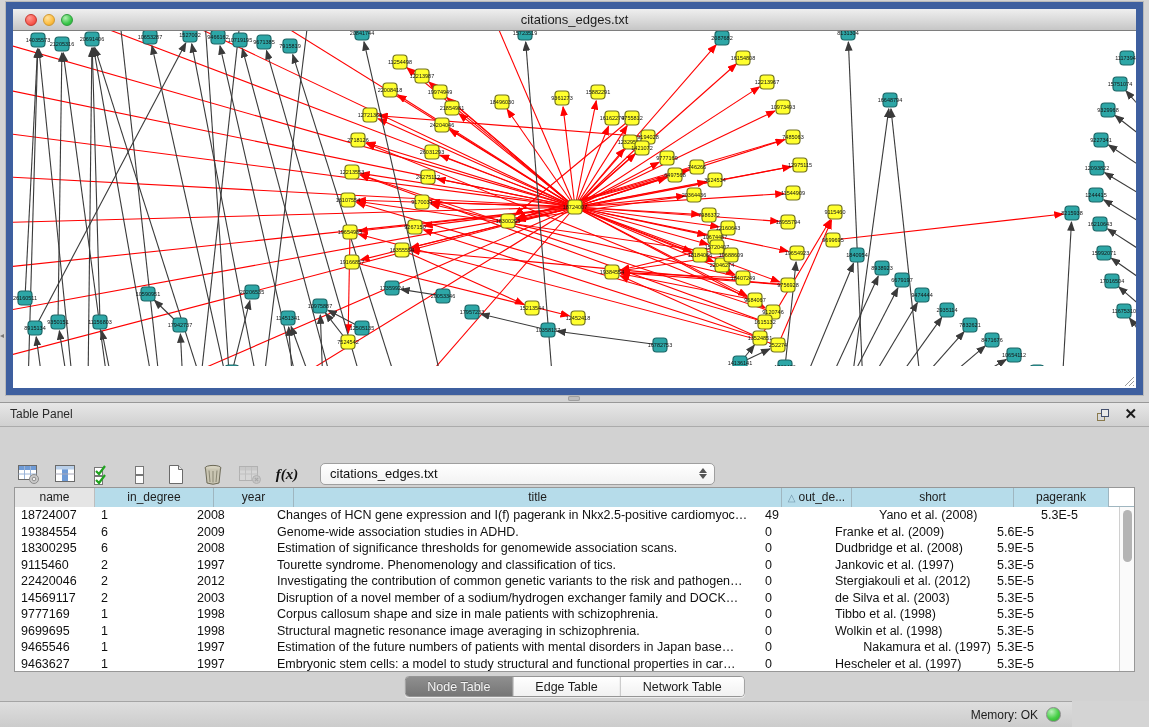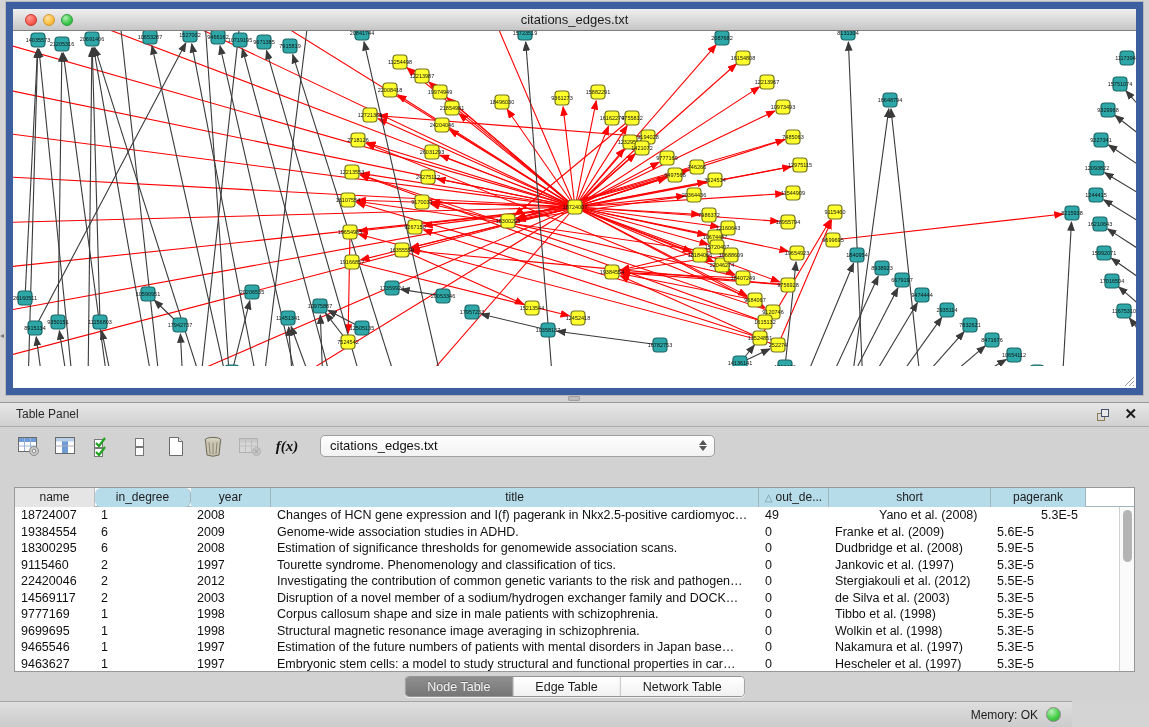--- a/index.html
+++ b/index.html
@@ -44,26 +44,26 @@
   
   #table-panel {
     position:absolute; left:0; top:402px; width:1149px; height:299px;
     background:#d2d2d2; border-top:1px solid #989898;
   }
   #panel-titlebar {
     position:relative; height:24px;
     background:linear-gradient(#e7e7e7,#d0d0d0);
     border-bottom:1px solid #ababab;
   }
-  #panel-title { font-size:12px; color:#2a2a2a; line-height:23px; padding-left:16px; }
+  #panel-title { font-size:12px; color:#2a2a2a; line-height:23px; padding-left:10px; }
   #float-btn { position:absolute; right:38px; top:4px; cursor:default; }
   #close-btn { position:absolute; right:12px; top:2px; font-size:15px; font-weight:bold; color:#1b1b1b; }
 
   #toolbar {
-    position:absolute; left:16px; top:28px; height:30px;
+    position:absolute; left:16px; top:56px; height:30px;
     display:flex; align-items:center; gap:13px;
   }
   .tool { width:24px; height:24px; display:flex; align-items:center; justify-content:center; }
   .tool svg { display:block; }
   #fx-icon { font-family:"Liberation Serif", serif; font-style:italic; font-weight:bold; font-size:15px; color:#111; }
 
   #combo {
     position:relative; width:395px; height:22px; margin-left:8px;
     background:linear-gradient(#ffffff,#f2f2f2);
     border:1px solid #9f9f9f; border-radius:5px;
@@ -622,21 +622,21 @@
       <span id="combo-arrows">
           <div class="up"></div>
           <div class="dn"></div>
         </span>
     </div>
   </div>
 
   <div id="table-box">
     <div id="tbl-header">
         <div class="th key" style="width: 80px;">name</div>
-        <div class="th" style="width: 96px; border-radius: 6px;">in_degree</div>
+        <div class="th" style="width: 119px;">in_degree</div>
         <div class="th" style="width: 80px;">year</div>
         <div class="th" style="width: 488px;">title</div>
         <div class="th" style="width: 70px;"><span class="sort-tri">△</span>out_de...</div>
         <div class="th" style="width: 162px;">short</div>
         <div class="th" style="width: 95px;">pagerank</div>
       </div>
     <div id="tbl-body">
         <div class="tr">
           <div class="td" style="width: 80px;">18724007</div>
           <div class="td" style="width: 96px;">1</div>
@@ -708,21 +708,21 @@
           <div class="td" style="width: 70px;">0</div>
           <div class="td" style="width: 162px;">Wolkin et al. (1998)</div>
           <div class="td" style="width: 95px;">5.3E-5</div>
         </div>
         <div class="tr">
           <div class="td" style="width: 80px;">9465546</div>
           <div class="td" style="width: 96px;">1</div>
           <div class="td" style="width: 80px;">1997</div>
           <div class="td" style="width: 488px;">Estimation of the future numbers of patients with mental disorders in Japan base…</div>
           <div class="td" style="width: 70px;">0</div>
-          <div class="td" style="width: 162px;">Nakamura et al. (1997)</div>
+          <div class="td" style="width: 162px; text-align: right;">Nakamura et al. (1997)</div>
           <div class="td" style="width: 95px;">5.3E-5</div>
         </div>
         <div class="tr">
           <div class="td" style="width: 80px;">9463627</div>
           <div class="td" style="width: 96px;">1</div>
           <div class="td" style="width: 80px;">1997</div>
           <div class="td" style="width: 488px;">Embryonic stem cells: a model to study structural and functional properties in car…</div>
           <div class="td" style="width: 70px;">0</div>
           <div class="td" style="width: 162px;">Hescheler et al. (1997)</div>
           <div class="td" style="width: 95px;">5.3E-5</div>

